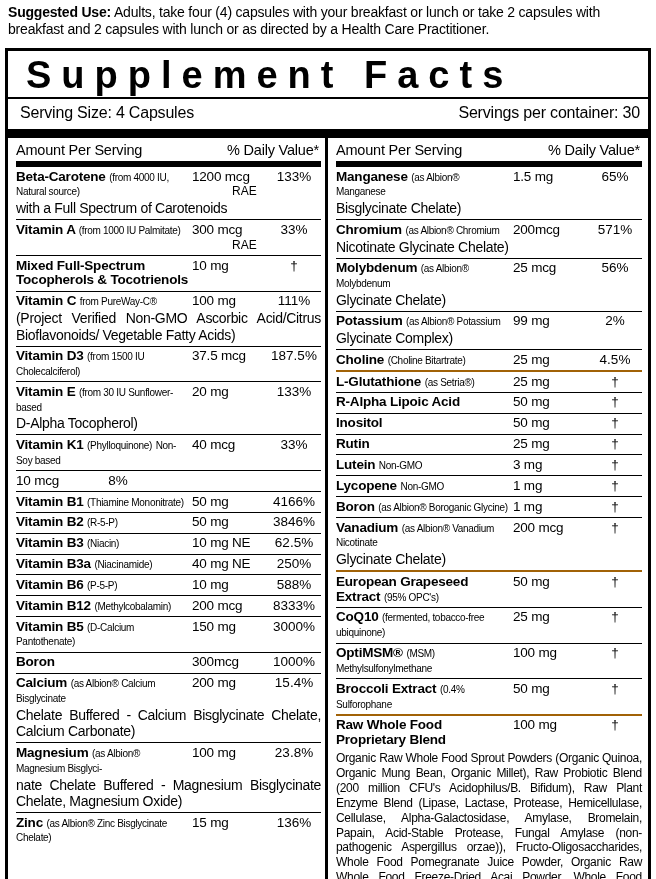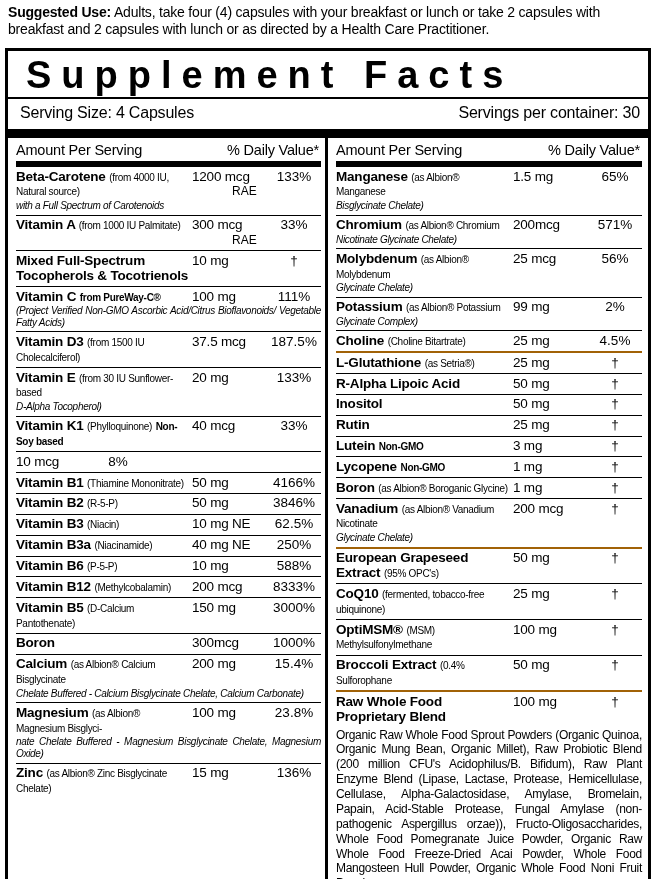--- a/index.html
+++ b/index.html
@@ -16,25 +16,25 @@
   .col-left{border-right:3px solid #000;padding:0 4px 2px 8px;}
   .col-right{padding:0 6px 2px 8px;}
   .col-header{display:flex;justify-content:space-between;align-items:baseline;font-size:14.5px;padding:4px 2px 3px 0;letter-spacing:-0.2px;}
   .section{border-top:2px solid #a16207;}
   .section:first-of-type{border-top:none;}
   .row{padding:2.5px 0 2.5px 0;}
   .row + .row{border-top:1.5px solid #000;}
   .row-main{display:flex;align-items:baseline;}
   .row-name{flex:1;font-size:13.5px;font-weight:bold;line-height:1.1;letter-spacing:-0.2px;padding-right:2px;}
   .detail{font-size:10px;font-weight:normal;letter-spacing:-0.3px;}
-  .tag{font-size:10px;font-weight:bold;letter-spacing:-0.3px;}
+  .tag{font-size:10px;font-weight:normal;letter-spacing:-0.3px;}
   .amount{flex:0 0 78px;font-size:13.5px;line-height:1.1;letter-spacing:-0.2px;}
   .note{font-size:12px;letter-spacing:0;padding-left:40px;}
   .pct{flex:0 0 48px;text-align:center;font-size:13.5px;line-height:1.1;padding-right:3px;}
-  .row-sub{font-size:10px;line-height:1.18;letter-spacing:-0.3px;text-align:justify;padding-top:1px;font-style:italic;}
+  .row-sub{font-size:14px;line-height:1.18;letter-spacing:-0.3px;text-align:justify;padding-top:1px;}
   .row-desc{font-size:12px;line-height:1.24;letter-spacing:-0.3px;text-align:justify;padding-top:3px;}
   .detail:empty,.tag:empty,.note:empty,.row-sub:empty,.row-desc:empty{display:none;}
 </style>
 </head>
 <body>
 
 <div class="suggested"><b>Suggested Use:</b><span> Adults, take four (4) capsules with your breakfast or lunch or take 2 capsules with breakfast and 2 capsules with lunch or as directed by a Health Care Practitioner.</span></div>
 
 <div class="sf-box">
   <div class="sf-title">Supplement Facts</div>

